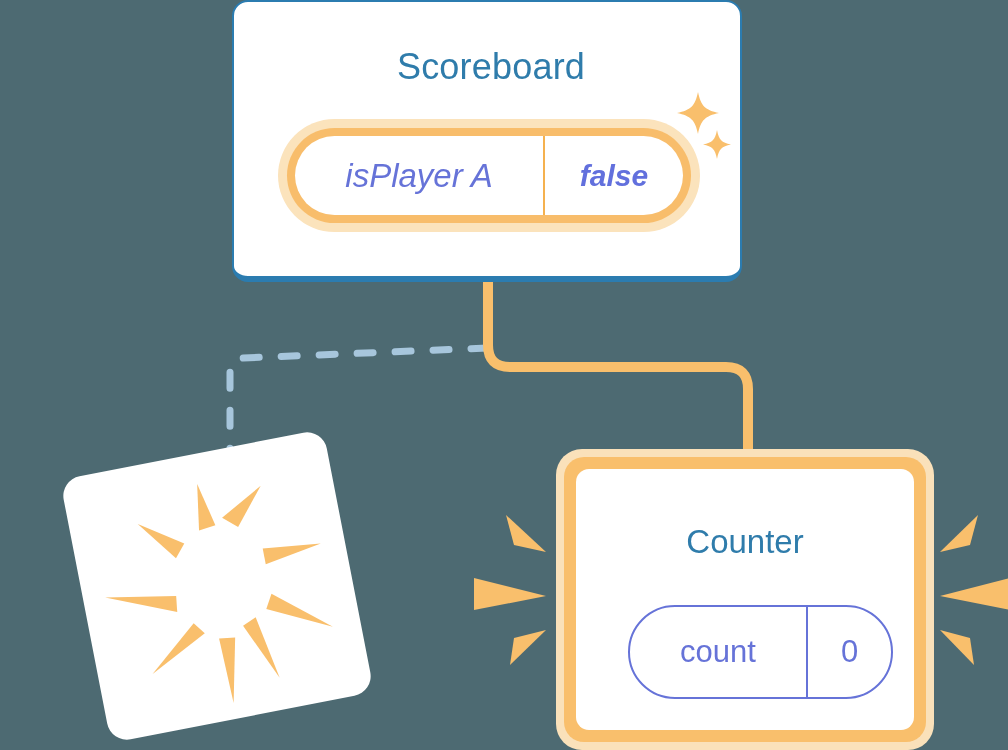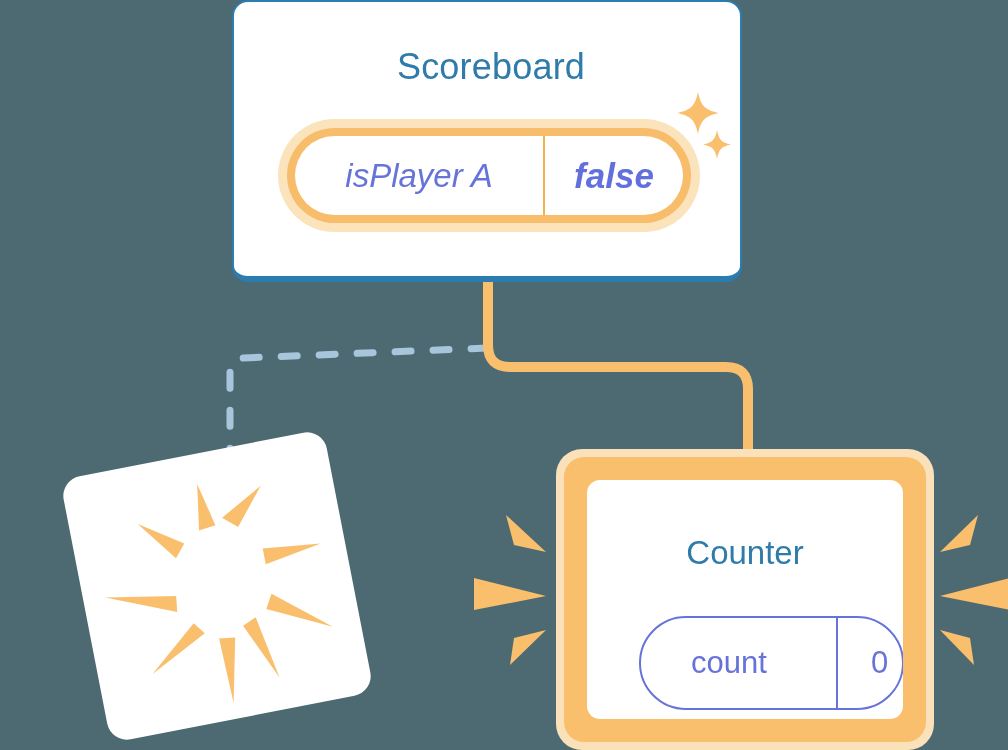--- a/index.html
+++ b/index.html
@@ -96,21 +96,21 @@
   .pill-divider-orange {
     width: 2px;
     background: #f5b14f;
     flex: 0 0 auto;
   }
   .pill-val-big {
     flex: 1 1 auto;
     display: flex;
     align-items: center;
     justify-content: center;
-    font-size: 35px;
+    font-size: 30px;
     font-weight: bold;
     color: #6270dd;
   }
 
   
   #sparkle-group {
     position: absolute;
     left: 672px;
     top: 92px;
     width: 62px;
@@ -130,21 +130,21 @@
     box-sizing: border-box;
     padding: 8px;
     z-index: 6;
   }
   #counter-card-mid {
     width: 100%;
     height: 100%;
     border-radius: 20px;
     background: #f9bf6c;
     box-sizing: border-box;
-    padding: 23px;
+    padding: 12px;
   }
   #counter-card-face {
     position: relative;
     width: 100%;
     height: 100%;
     border-radius: 13px;
     background: #ffffff;
     overflow: hidden;
   }
   #counter-title {
@@ -162,21 +162,20 @@
     top: 136px;
     width: 265px;
     height: 94px;
     border: 2px solid #6673d8;
     border-radius: 47px;
     background: #ffffff;
     display: flex;
     align-items: stretch;
     overflow: hidden;
     box-sizing: border-box;
-    gap: 19px;
   }
   .pill-key-sm {
     flex: 0 0 176px;
     display: flex;
     align-items: center;
     justify-content: center;
     font-size: 31px;
     color: #6673d8;
   }
   .pill-divider-indigo {

